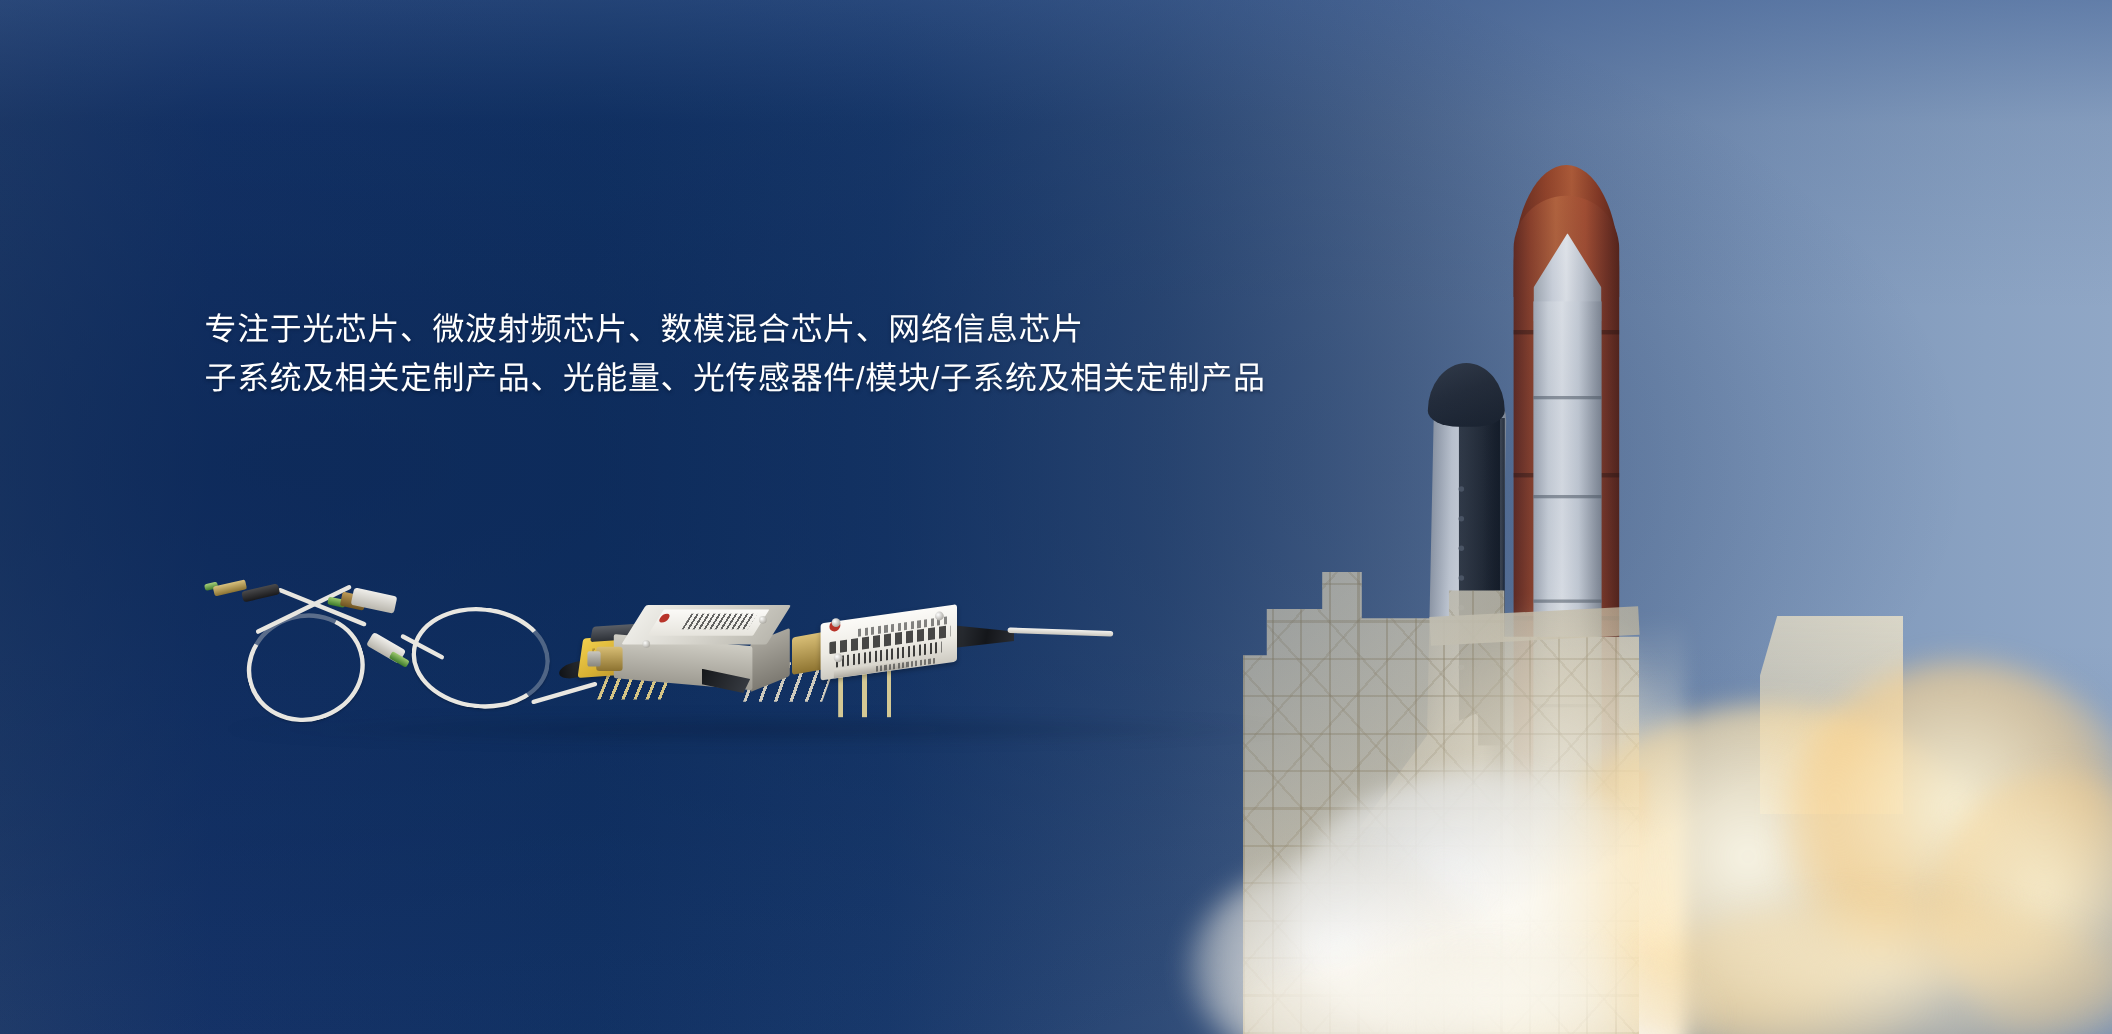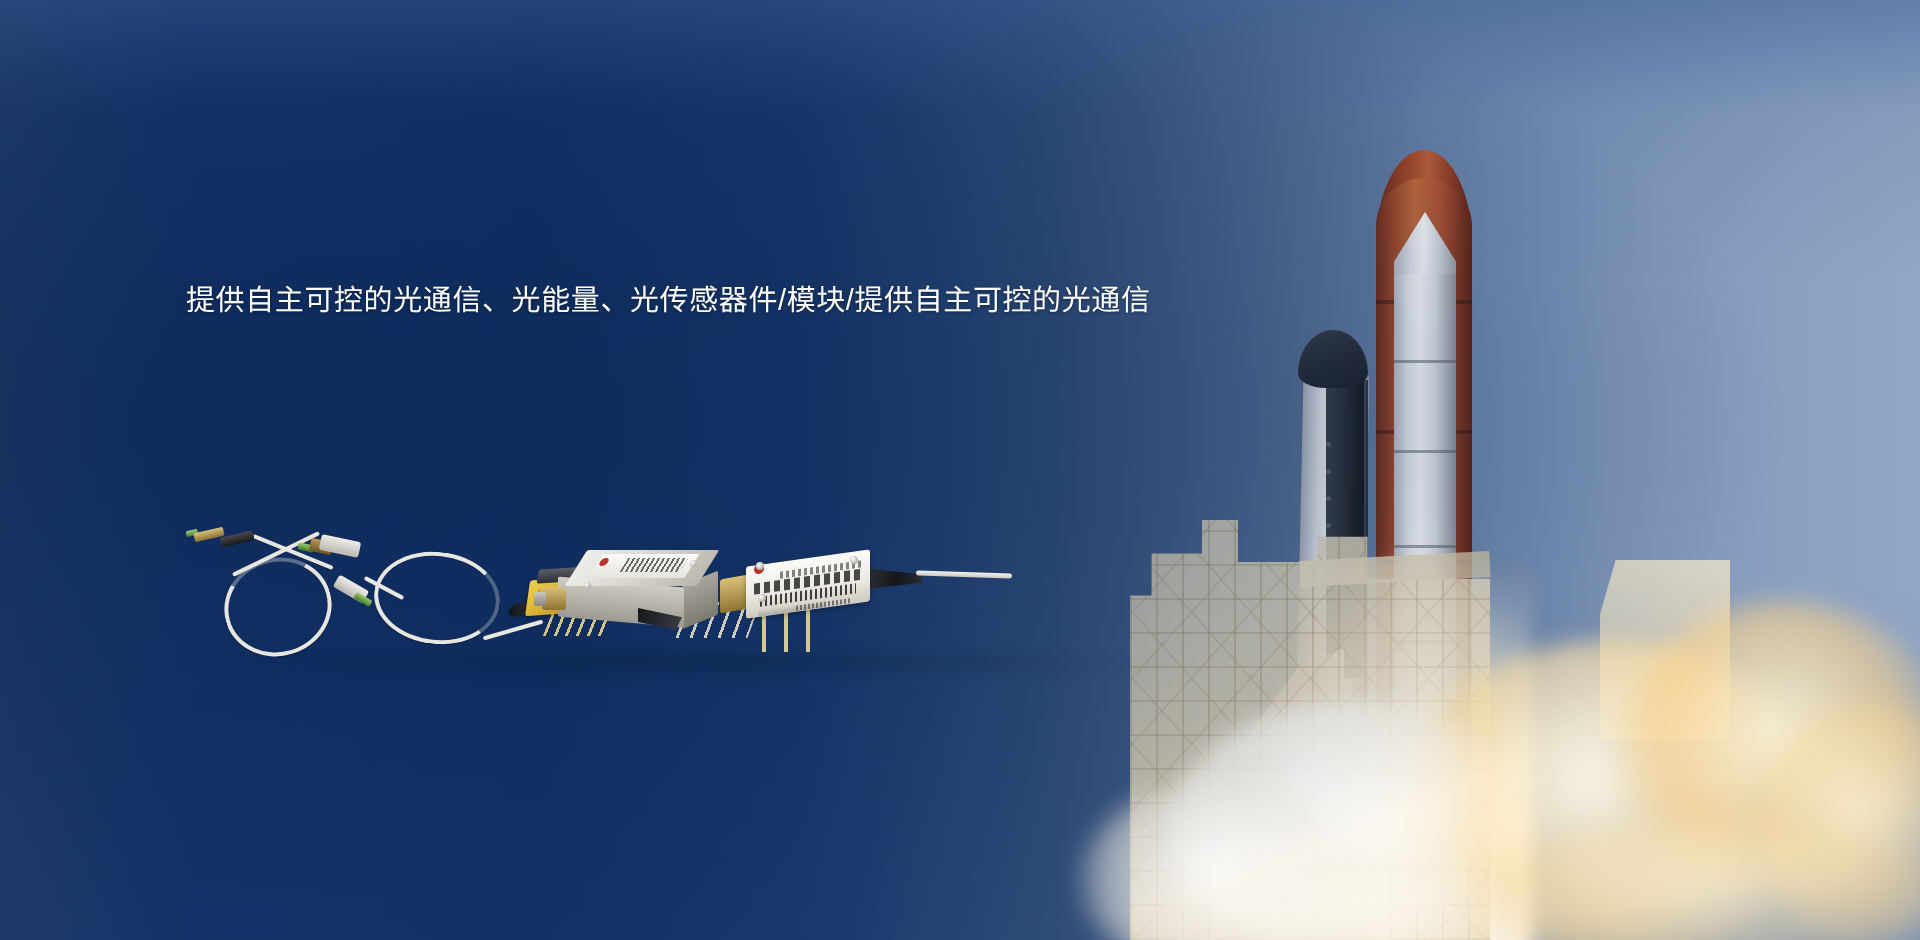--- a/index.html
+++ b/index.html
@@ -471,21 +471,22 @@
   <div class="smoke s3"></div>
   <div class="smoke s6"></div>
   <div class="smoke s1"></div>
   <div class="smoke s4"></div>
   <div class="smoke s7"></div>
   <div class="smoke s8"></div>
 
   <div class="bg-vig"></div>
 
   <div class="copy">
-    <div class="sub">提供自主可控的光通信、光能量、光传感器件/模块/提供自主可控的光通信</div>
+    <div class="sub">专注于光芯片、微波射频芯片、数模混合芯片、网络信息芯片</div>
+    <div class="sub">子系统及相关定制产品、光能量、光传感器件/模块/子系统及相关定制产品</div>
 
   </div>
 
   <div class="prod-shadow"></div>
 
   <div class="products">
 
     <div class="p p1">
       <div class="fiber-loop"></div>
       <div class="fiber-lead-a"></div>

